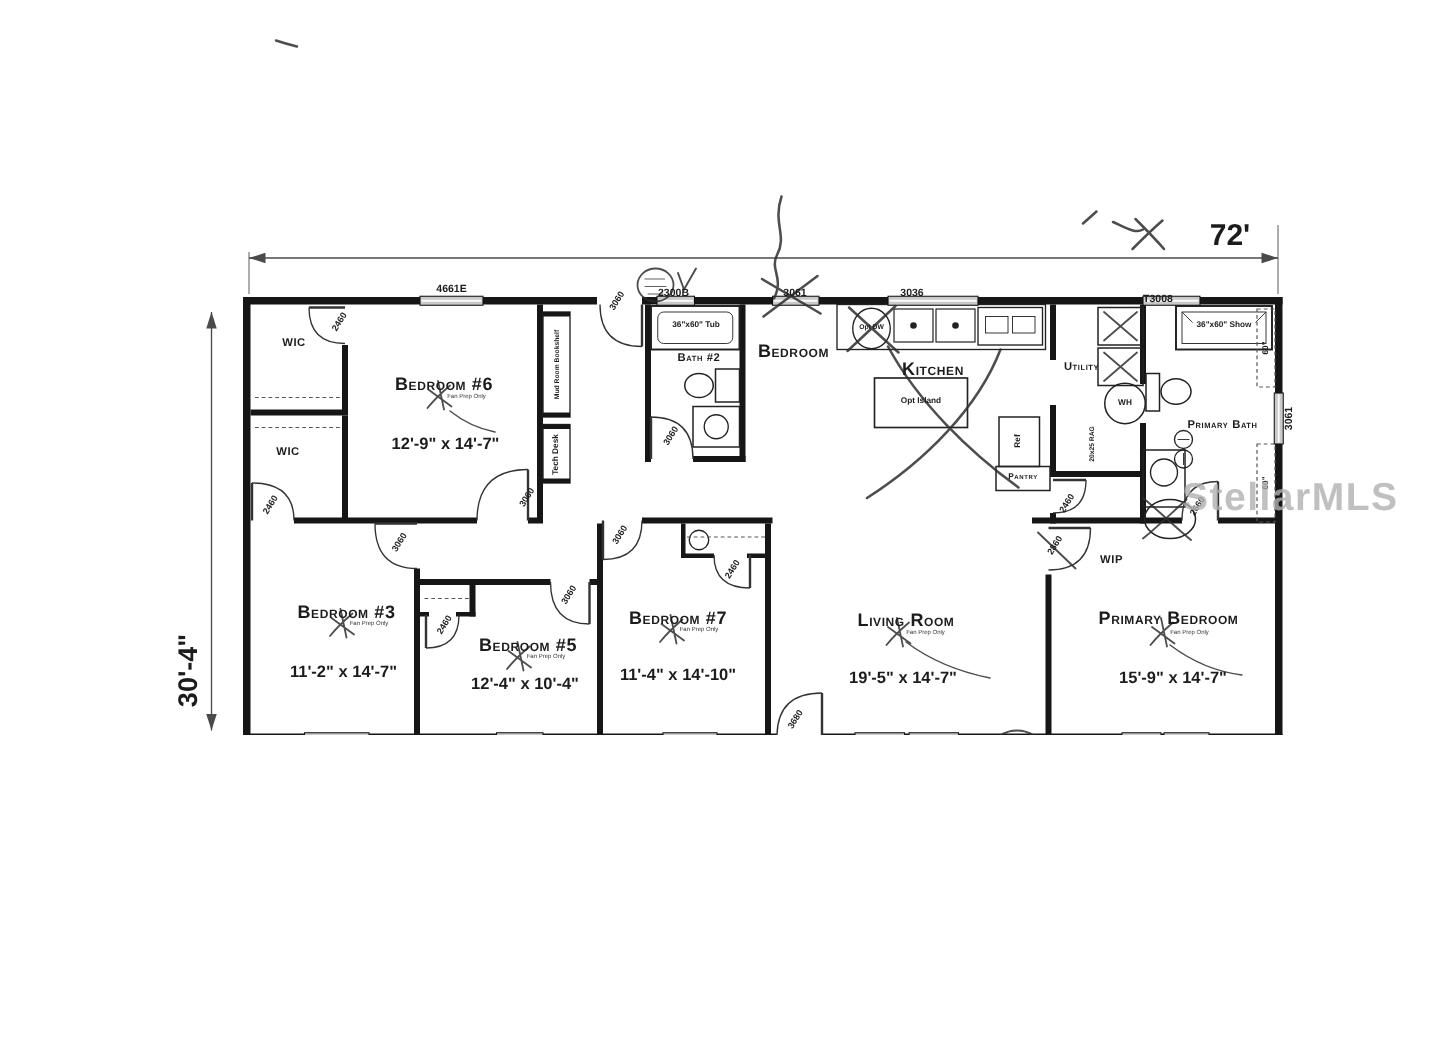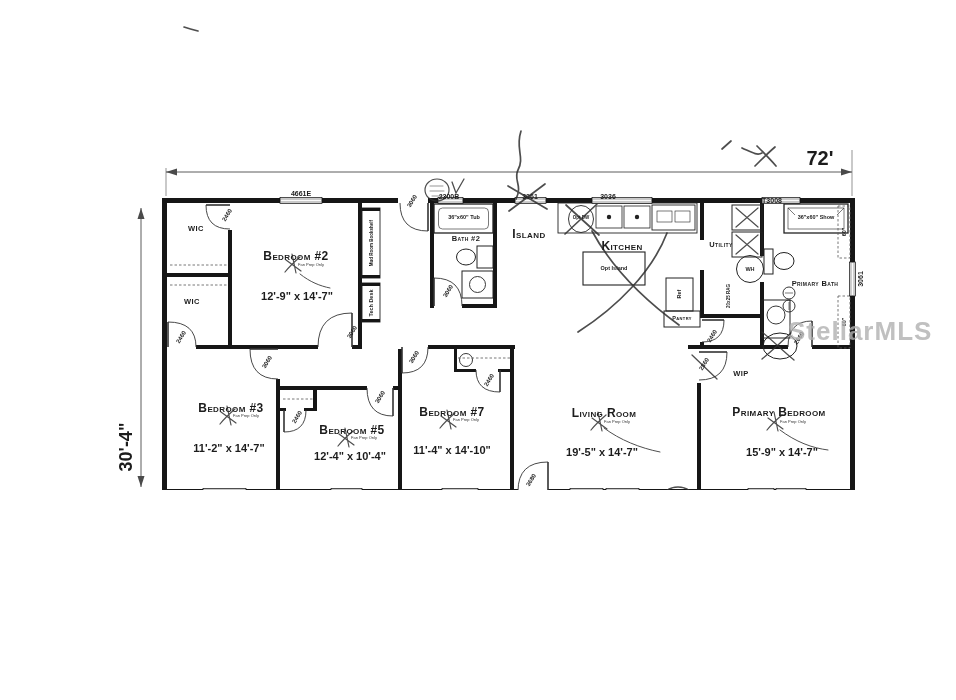--- a/index.html
+++ b/index.html
@@ -251,31 +251,31 @@
     </g>
   </g>
 </svg>
 
 <span class="lbl dim" style="left:820px;top:158px;">72'</span>
 <span class="lbl dimv" style="left:126px;top:447px;">30'-4"</span>
 
 <span class="lbl small sc" style="left:196px;top:228px;">WIC</span>
 <span class="lbl small sc" style="left:192px;top:301px;">WIC</span>
 
-<span class="lbl room sc" style="left:296px;top:256px;">Bedroom #2</span>
+<span class="lbl room sc" style="left:296px;top:256px;">Bedroom #6</span>
 <span class="lbl size" style="left:297px;top:296px;">12'-9" x 14'-7"</span>
 <span class="lbl fan" style="left:311px;top:264px;">Fan Prep Only</span>
 
 <span class="lbl micro rot" style="left:371px;top:243px;">Mud Room Bookshelf</span>
 <span class="lbl tiny rot" style="left:371px;top:303px;">Tech Desk</span>
 
 <span class="lbl tiny wrap" style="left:464px;top:217px;width:36px;">36"x60" Tub</span>
 <span class="lbl small sc" style="left:466px;top:238px;">Bath #2</span>
 
-<span class="lbl room sc" style="left:529px;top:234px;">Island</span>
+<span class="lbl room sc" style="left:529px;top:234px;">Bedroom</span>
 <span class="lbl room sc" style="left:622px;top:246px;">Kitchen</span>
 <span class="lbl tiny wrap" style="left:614px;top:268px;width:36px;">Opt Island</span>
 <span class="lbl micro wrap" style="left:581px;top:218px;width:18px;">Opt DW</span>
 
 <span class="lbl small sc" style="left:721px;top:244px;">Utility</span>
 <span class="lbl tiny" style="left:750px;top:269px;">WH</span>
 <span class="lbl micro rot" style="left:728px;top:296px;">20x25 RAG</span>
 <span class="lbl tiny rot" style="left:679px;top:294px;">Ref</span>
 <span class="lbl tiny sc" style="left:682px;top:318px;">Pantry</span>
 <span class="lbl small sc" style="left:741px;top:332px;margin-top:41px;">WIP</span>

